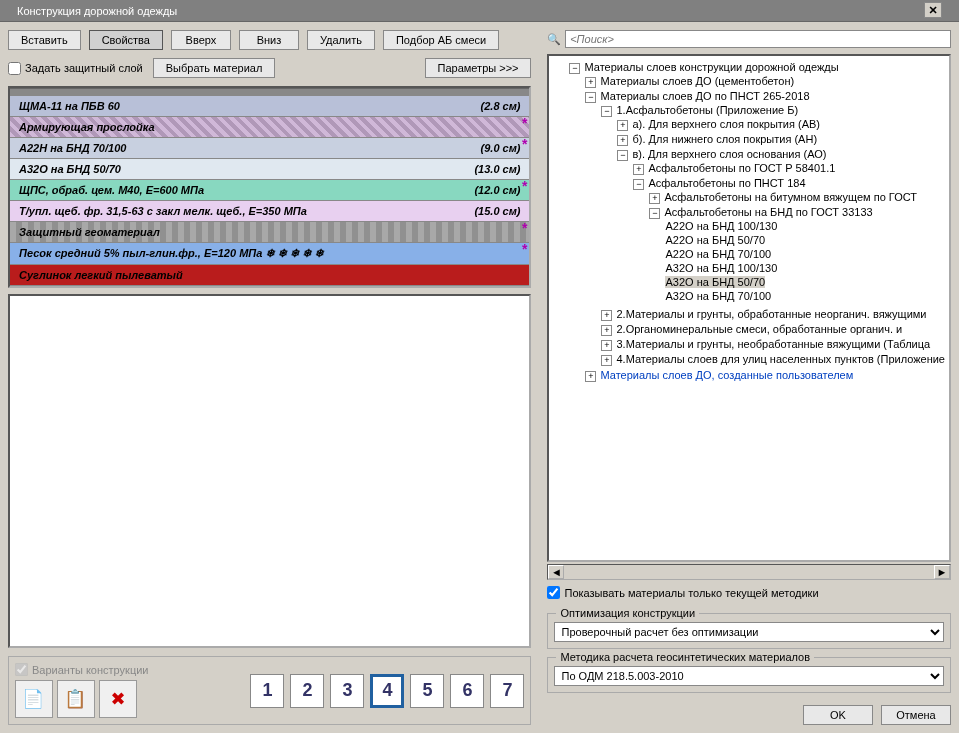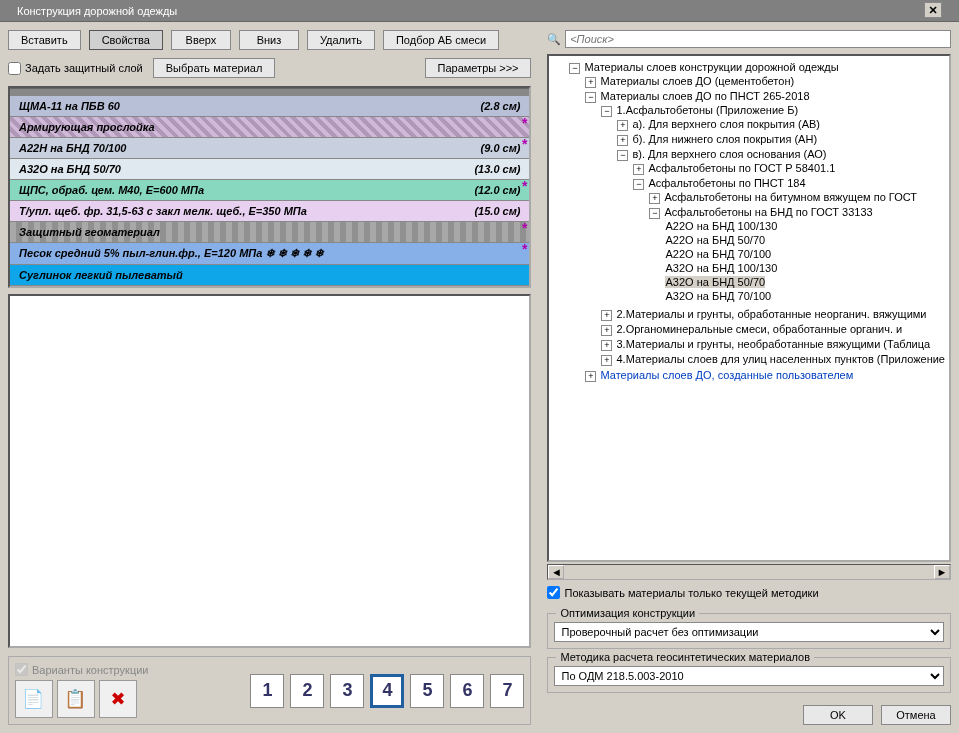--- a/index.html
+++ b/index.html
@@ -21,21 +21,21 @@
 .layer { padding: 4px 9px; border-bottom: 1px solid #888; font-weight: bold; font-style: italic; font-size: 14px; display: flex; justify-content: space-between; position: relative; }
 .layer .star { position: absolute; right: 2px; top: -2px; color: #b000b0; font-size: 14px; font-style: normal; }
 .l1 { background: #b8c0d8; }
 .l2 { background: repeating-linear-gradient(45deg, #d0b8d8, #d0b8d8 4px, #b098b8 4px, #b098b8 8px); }
 .l3 { background: #c8d0e0; }
 .l4 { background: #e0e8f0; }
 .l5 { background: #88d8c0; }
 .l6 { background: #e8d0f0; }
 .l7 { background: repeating-linear-gradient(90deg, #a8a8a8, #a8a8a8 6px, #909090 6px, #909090 12px); }
 .l8 { background: #88b0e8; color: #000; }
-.l9 { background: #0ea5e9; }
+.l9 { background: #b91c1c; }
 .midspace { flex: 1; background: #fff; border: 2px inset #aaa; margin-top: 6px; }
 .bottom-left { margin-top: 8px; }
 .variant-frame { border: 1px solid #aaa; padding: 6px; display: flex; justify-content: space-between; align-items: center; }
 .variant-frame .lbl { color: #888; display: flex; align-items: center; gap: 4px; }
 .icon-btns { display: flex; gap: 4px; }
 .icon-btn { width: 38px; height: 38px; background: #f0f0f0; border: 1px solid #999; display: flex; align-items: center; justify-content: center; cursor: pointer; font-size: 18px; }
 .num-btns { display: flex; gap: 6px; }
 .num-btn { width: 34px; height: 34px; background: #fff; border: 1px solid #888; font-size: 18px; font-weight: bold; color: #336; display: flex; align-items: center; justify-content: center; cursor: pointer; }
 .num-btn.active { border: 3px solid #2060a0; }
 .search-row { display: flex; align-items: center; gap: 4px; margin-bottom: 6px; }

